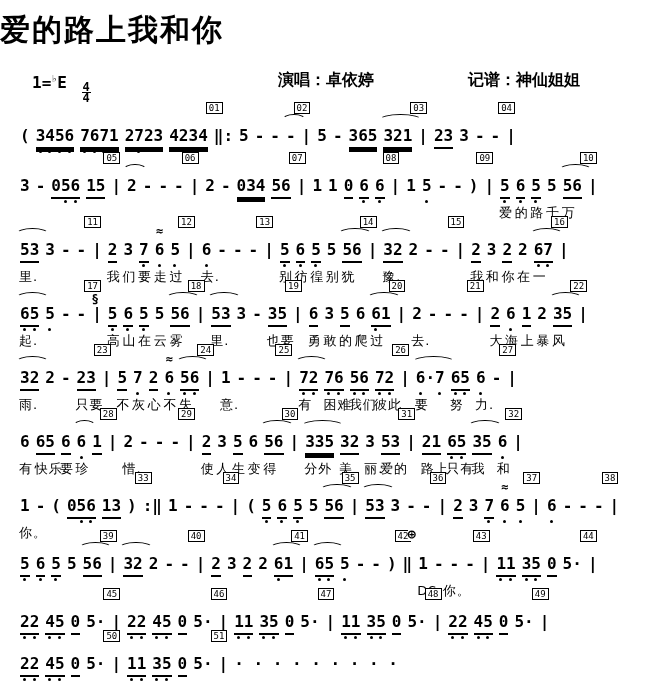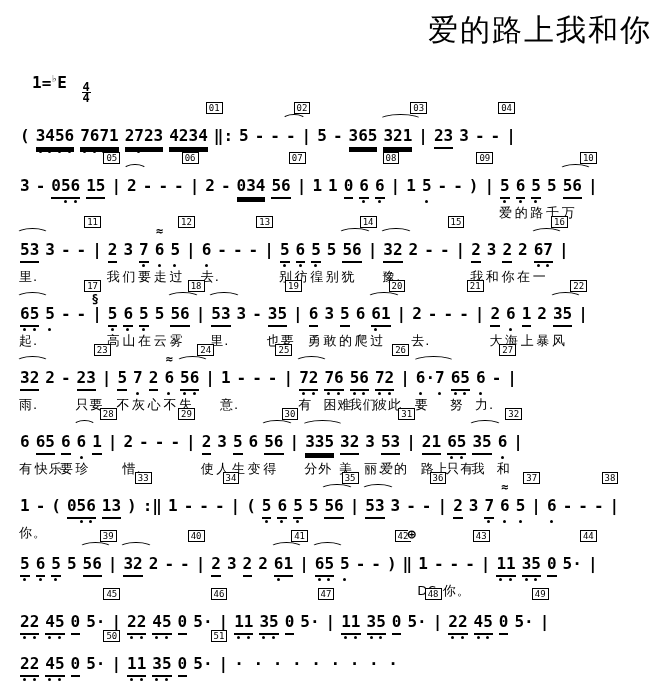--- a/index.html
+++ b/index.html
@@ -1,18 +1,18 @@
 <!DOCTYPE html>
 <html><head>
 <meta charset="utf-8">
 <style>
   html,body{margin:0;padding:0;background:#fff}
   body{width:652px;height:685px;overflow:hidden;color:#000;font-family:"DejaVu Sans",sans-serif}
   .page{position:relative;width:652px;height:685px;background:#fff}
-  .title{margin:10px 0 0;text-align:right;font-size:30px;font-weight:normal;letter-spacing:2px}
+  .title{margin:10px 0 0;text-align:left;font-size:30px;font-weight:bold;letter-spacing:2px}
   .credits{position:absolute;left:0;top:60px;width:652px;height:24px;font-size:16px;font-weight:bold}
   .credit-performer{position:absolute;left:278px;top:0}
   .credit-notation{position:absolute;left:468px;top:0}
   .keysig{position:absolute;left:32px;top:63px;font-size:16px;font-weight:bold;font-family:"DejaVu Sans Mono",monospace}
   .keysig sup{font-size:10px}
   .meter{display:inline-flex;flex-direction:column;text-align:center;font-size:12px;line-height:10px;margin-left:5px;vertical-align:-3px;font-weight:bold}
   .meter .mtop{border-bottom:1px solid #000;padding:0 1px}
   #score{position:absolute;left:0;top:88px;width:652px;padding:28px 0 0 20px;box-sizing:border-box}
   .line{position:relative;white-space:nowrap}
   .tok{position:relative;display:inline-block;margin-right:6px;font-family:"DejaVu Sans Mono",monospace;font-weight:bold;font-size:16px;vertical-align:top}
@@ -25,20 +25,24 @@
   .til{position:absolute;top:-15px;left:1px;font-size:12px;line-height:1}
   .seg{position:absolute;top:-12px;left:-1px;font-size:13px;line-height:1;z-index:3}
   .coda{position:absolute;top:-27px;left:5px;font-size:14px;line-height:1;z-index:3;background:#fff}
   .lyr{position:absolute;top:28px;left:-1px;font-size:13px;font-weight:normal;font-family:"DejaVu Sans",sans-serif;letter-spacing:1px;white-space:nowrap}
 </style>
 </head>
 <body>
 
 <div class="page">
   <h1 class="title">爱的路上我和你</h1>
+  <div class="credits">
+    <span class="credit-performer">演唱：卓依婷</span>
+    <span class="credit-notation">记谱：神仙姐姐</span>
+  </div>
   <div class="keysig">
     <span>1=</span><sup>♭</sup><span>E</span>
     <span class="meter">
         <span class="mtop">4</span>
         <span>4</span>
       </span>
   </div>
   <div id="score">
       <div class="line" style="height: 50px;"><span class="tok"><span class="txt">(</span></span><span class="tok"><span class="txt u2">3456</span><span class="dotb" style="left: 3px;"></span><span class="dotb" style="left: 12.63px;"></span><span class="dotb" style="left: 22.26px;"></span><span class="dotb" style="left: 31.89px;"></span></span><span class="tok"><span class="txt u2">7671</span><span class="dotb" style="left: 3px;"></span><span class="dotb" style="left: 12.63px;"></span><span class="dotb" style="left: 22.26px;"></span></span><span class="tok"><span class="txt u2">2723</span><span class="dotb" style="left: 12.63px;"></span></span><span class="tok"><span class="txt u2">4234</span></span><span class="tok"><span class="txt">‖:</span><span class="mbox">01</span></span><span class="tok"><span class="txt">5</span></span><span class="tok"><span class="txt">-</span></span><span class="tok"><span class="txt">-</span></span><span class="tok"><span class="txt">-</span><span class="arc"></span></span><span class="tok"><span class="txt">|</span><span class="mbox">02</span></span><span class="tok"><span class="txt">5</span></span><span class="tok"><span class="txt">-</span></span><span class="tok"><span class="txt u2">365</span></span><span class="tok"><span class="txt u2">321</span><span class="arc"></span></span><span class="tok"><span class="txt">|</span><span class="mbox">03</span></span><span class="tok"><span class="txt u1">23</span></span><span class="tok"><span class="txt">3</span></span><span class="tok"><span class="txt">-</span></span><span class="tok"><span class="txt">-</span></span><span class="tok"><span class="txt">|</span><span class="mbox">04</span></span></div>
       <div class="line" style="height: 64px;"><span class="tok"><span class="txt">3</span></span><span class="tok"><span class="txt">-</span></span><span class="tok"><span class="txt u1">056</span><span class="dotb" style="left: 12.63px;"></span><span class="dotb" style="left: 22.26px;"></span></span><span class="tok"><span class="txt u1">15</span></span><span class="tok"><span class="txt">|</span><span class="mbox">05</span></span><span class="tok"><span class="txt">2</span><span class="arc"></span></span><span class="tok"><span class="txt">-</span></span><span class="tok"><span class="txt">-</span></span><span class="tok"><span class="txt">-</span></span><span class="tok"><span class="txt">|</span><span class="mbox">06</span></span><span class="tok"><span class="txt">2</span></span><span class="tok"><span class="txt">-</span></span><span class="tok"><span class="txt u2">034</span></span><span class="tok"><span class="txt u1">56</span></span><span class="tok"><span class="txt">|</span><span class="mbox">07</span></span><span class="tok"><span class="txt">1</span></span><span class="tok"><span class="txt">1</span></span><span class="tok"><span class="txt u1">0</span></span><span class="tok"><span class="txt u1">6</span><span class="dotb" style="left: 3px;"></span></span><span class="tok"><span class="txt u1">6</span><span class="dotb" style="left: 3px;"></span></span><span class="tok"><span class="txt">|</span><span class="mbox">08</span></span><span class="tok"><span class="txt">1</span></span><span class="tok"><span class="txt">5</span><span class="dotb" style="left: 3px;"></span></span><span class="tok"><span class="txt">-</span></span><span class="tok"><span class="txt">-</span></span><span class="tok"><span class="txt">)</span></span><span class="tok"><span class="txt">|</span><span class="mbox">09</span></span><span class="tok"><span class="txt u1">5</span><span class="dotb" style="left: 3px;"></span><span class="lyr">爱</span></span><span class="tok"><span class="txt u1">6</span><span class="dotb" style="left: 3px;"></span><span class="lyr">的</span></span><span class="tok"><span class="txt u1">5</span><span class="dotb" style="left: 3px;"></span><span class="lyr">路</span></span><span class="tok"><span class="txt">5</span><span class="lyr">千</span></span><span class="tok"><span class="txt u1">56</span><span class="arc"></span><span class="lyr">万</span></span><span class="tok"><span class="txt">|</span><span class="mbox">10</span></span></div>

